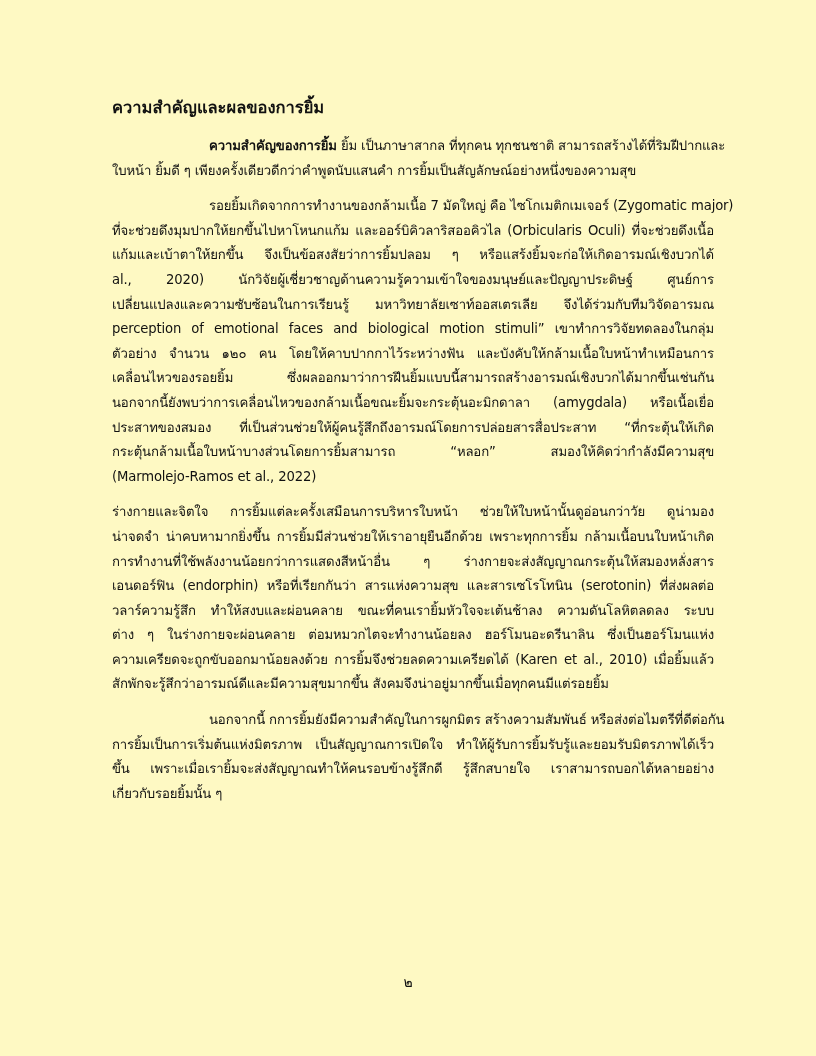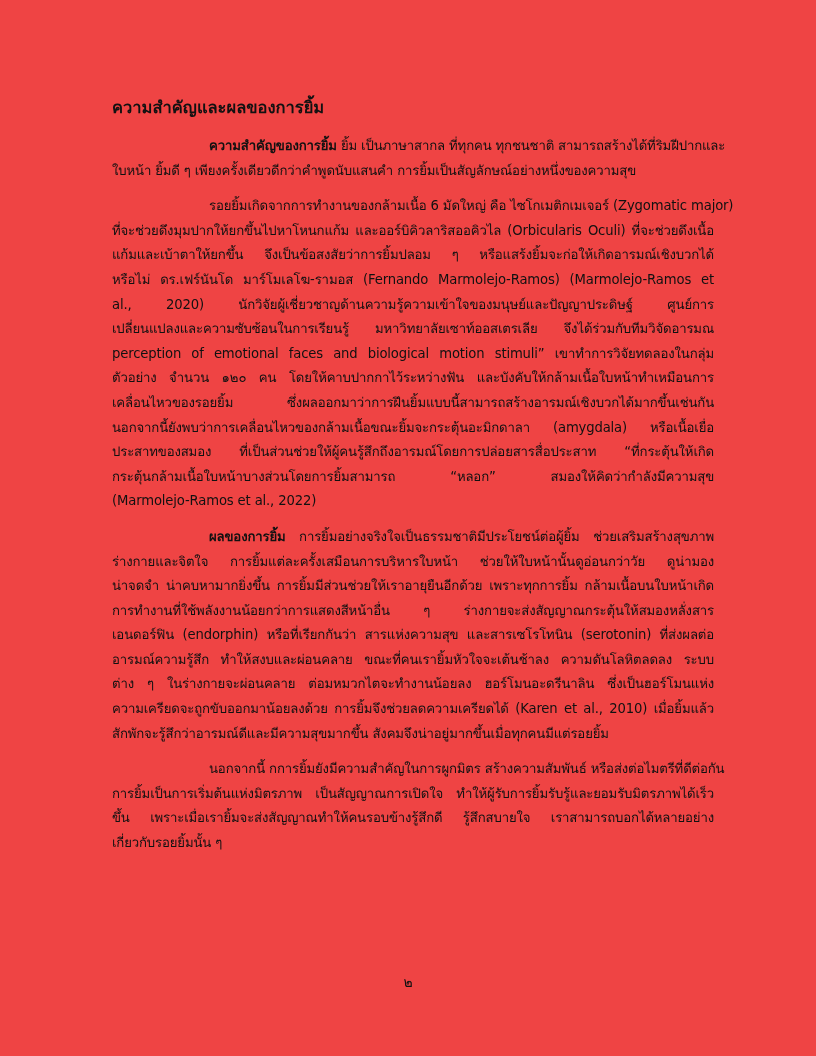--- a/index.html
+++ b/index.html
@@ -12,21 +12,21 @@
       height: 1056px;
       position: relative;
       overflow: hidden;
       font-family: "DejaVu Sans", "Liberation Sans", sans-serif;
       color: #111111;
     }
     .page {
       position: absolute;
       left: 0; top: 0;
       width: 816px; height: 1056px;
-      background: #ef4444;
+      background: #fef9c3;
     }
     .content {
       position: absolute;
       left: 112px;
       top: 96px;
       width: 602px;
     }
     .heading {
       font-family: "DejaVu Sans", "Liberation Sans", sans-serif;
       font-weight: bold;
@@ -74,42 +74,40 @@
   <div class="content">
 
     <div class="heading">ความสำคัญและผลของการยิ้ม</div>
 
     <div class="para">
       <span class="line indent"><span class="bold">ความสำคัญของการยิ้ม</span><span> ยิ้ม เป็นภาษาสากล ที่ทุกคน ทุกชนชาติ สามารถสร้างได้ที่ริมฝีปากและ</span></span>
       <span class="line last">ใบหน้า ยิ้มดี ๆ เพียงครั้งเดียวดีกว่าคำพูดนับแสนคำ การยิ้มเป็นสัญลักษณ์อย่างหนึ่งของความสุข</span>
     </div>
 
     <div class="para">
-      <span class="line indent">รอยยิ้มเกิดจากการทำงานของกล้ามเนื้อ 6 มัดใหญ่ คือ ไซโกเมติกเมเจอร์ (Zygomatic major)</span>
+      <span class="line indent">รอยยิ้มเกิดจากการทำงานของกล้ามเนื้อ 7 มัดใหญ่ คือ ไซโกเมติกเมเจอร์ (Zygomatic major)</span>
       <span class="line">ที่จะช่วยดึงมุมปากให้ยกขึ้นไปหาโหนกแก้ม และออร์บิคิวลาริสออคิวไล (Orbicularis Oculi) ที่จะช่วยดึงเนื้อ</span>
       <span class="line">แก้มและเบ้าตาให้ยกขึ้น จึงเป็นข้อสงสัยว่าการยิ้มปลอม ๆ หรือแสร้งยิ้มจะก่อให้เกิดอารมณ์เชิงบวกได้</span>
-      <span class="line">หรือไม่  ดร.เฟร์นันโด มาร์โมเลโฆ-รามอส (Fernando Marmolejo-Ramos) (Marmolejo-Ramos et</span>
       <span class="line">al., 2020) นักวิจัยผู้เชี่ยวชาญด้านความรู้ความเข้าใจของมนุษย์และปัญญาประดิษฐ์ ศูนย์การ</span>
       <span class="line">เปลี่ยนแปลงและความซับซ้อนในการเรียนรู้ มหาวิทยาลัยเซาท์ออสเตรเลีย จึงได้ร่วมกับทีมวิจัดอารมณ</span>
       <span class="line">perception of emotional faces and biological motion stimuli”  เขาทำการวิจัยทดลองในกลุ่ม</span>
       <span class="line">ตัวอย่าง จำนวน ๑๒๐ คน โดยให้คาบปากกาไว้ระหว่างฟัน และบังคับให้กล้ามเนื้อใบหน้าทำเหมือนการ</span>
       <span class="line">เคลื่อนไหวของรอยยิ้ม ซึ่งผลออกมาว่าการฝึนยิ้มแบบนี้สามารถสร้างอารมณ์เชิงบวกได้มากขึ้นเช่นกัน</span>
       <span class="line">นอกจากนี้ยังพบว่าการเคลื่อนไหวของกล้ามเนื้อขณะยิ้มจะกระตุ้นอะมิกดาลา (amygdala) หรือเนื้อเยื่อ</span>
       <span class="line">ประสาทของสมอง ที่เป็นส่วนช่วยให้ผู้คนรู้สึกถึงอารมณ์โดยการปล่อยสารสื่อประสาท “ที่กระตุ้นให้เกิด</span>
       <span class="line">กระตุ้นกล้ามเนื้อใบหน้าบางส่วนโดยการยิ้มสามารถ “หลอก” สมองให้คิดว่ากำลังมีความสุข</span>
       <span class="line last">(Marmolejo-Ramos et al., 2022)</span>
     </div>
 
     <div class="para">
-      <span class="line indent"><span class="bold">ผลของการยิ้ม</span><span> การยิ้มอย่างจริงใจเป็นธรรมชาติมีประโยชน์ต่อผู้ยิ้ม ช่วยเสริมสร้างสุขภาพ</span></span>
       <span class="line">ร่างกายและจิตใจ การยิ้มแต่ละครั้งเสมือนการบริหารใบหน้า ช่วยให้ใบหน้านั้นดูอ่อนกว่าวัย ดูน่ามอง</span>
       <span class="line">น่าจดจำ น่าคบหามากยิ่งขึ้น การยิ้มมีส่วนช่วยให้เราอายุยืนอีกด้วย เพราะทุกการยิ้ม กล้ามเนื้อบนใบหน้าเกิด</span>
       <span class="line">การทำงานที่ใช้พลังงานน้อยกว่าการแสดงสีหน้าอื่น ๆ  ร่างกายจะส่งสัญญาณกระตุ้นให้สมองหลั่งสาร</span>
       <span class="line">เอนดอร์ฟิน (endorphin) หรือที่เรียกกันว่า สารแห่งความสุข และสารเซโรโทนิน (serotonin) ที่ส่งผลต่อ</span>
-      <span class="line">อารมณ์ความรู้สึก ทำให้สงบและผ่อนคลาย  ขณะที่คนเรายิ้มหัวใจจะเต้นช้าลง ความดันโลหิตลดลง ระบบ</span>
+      <span class="line">วลาร์ความรู้สึก ทำให้สงบและผ่อนคลาย  ขณะที่คนเรายิ้มหัวใจจะเต้นช้าลง ความดันโลหิตลดลง ระบบ</span>
       <span class="line">ต่าง ๆ ในร่างกายจะผ่อนคลาย ต่อมหมวกไตจะทำงานน้อยลง ฮอร์โมนอะดรีนาลิน ซึ่งเป็นฮอร์โมนแห่ง</span>
       <span class="line">ความเครียดจะถูกขับออกมาน้อยลงด้วย การยิ้มจึงช่วยลดความเครียดได้ (Karen et al., 2010) เมื่อยิ้มแล้ว</span>
       <span class="line last">สักพักจะรู้สึกว่าอารมณ์ดีและมีความสุขมากขึ้น สังคมจึงน่าอยู่มากขึ้นเมื่อทุกคนมีแต่รอยยิ้ม</span>
     </div>
 
     <div class="para">
       <span class="line indent">นอกจากนี้ กการยิ้มยังมีความสำคัญในการผูกมิตร สร้างความสัมพันธ์ หรือส่งต่อไมตรีที่ดีต่อกัน</span>
       <span class="line">การยิ้มเป็นการเริ่มต้นแห่งมิตรภาพ เป็นสัญญาณการเปิดใจ ทำให้ผู้รับการยิ้มรับรู้และยอมรับมิตรภาพได้เร็ว</span>
       <span class="line">ขึ้น  เพราะเมื่อเรายิ้มจะส่งสัญญาณทำให้คนรอบข้างรู้สึกดี รู้สึกสบายใจ เราสามารถบอกได้หลายอย่าง</span>
       <span class="line last">เกี่ยวกับรอยยิ้มนั้น ๆ</span>

